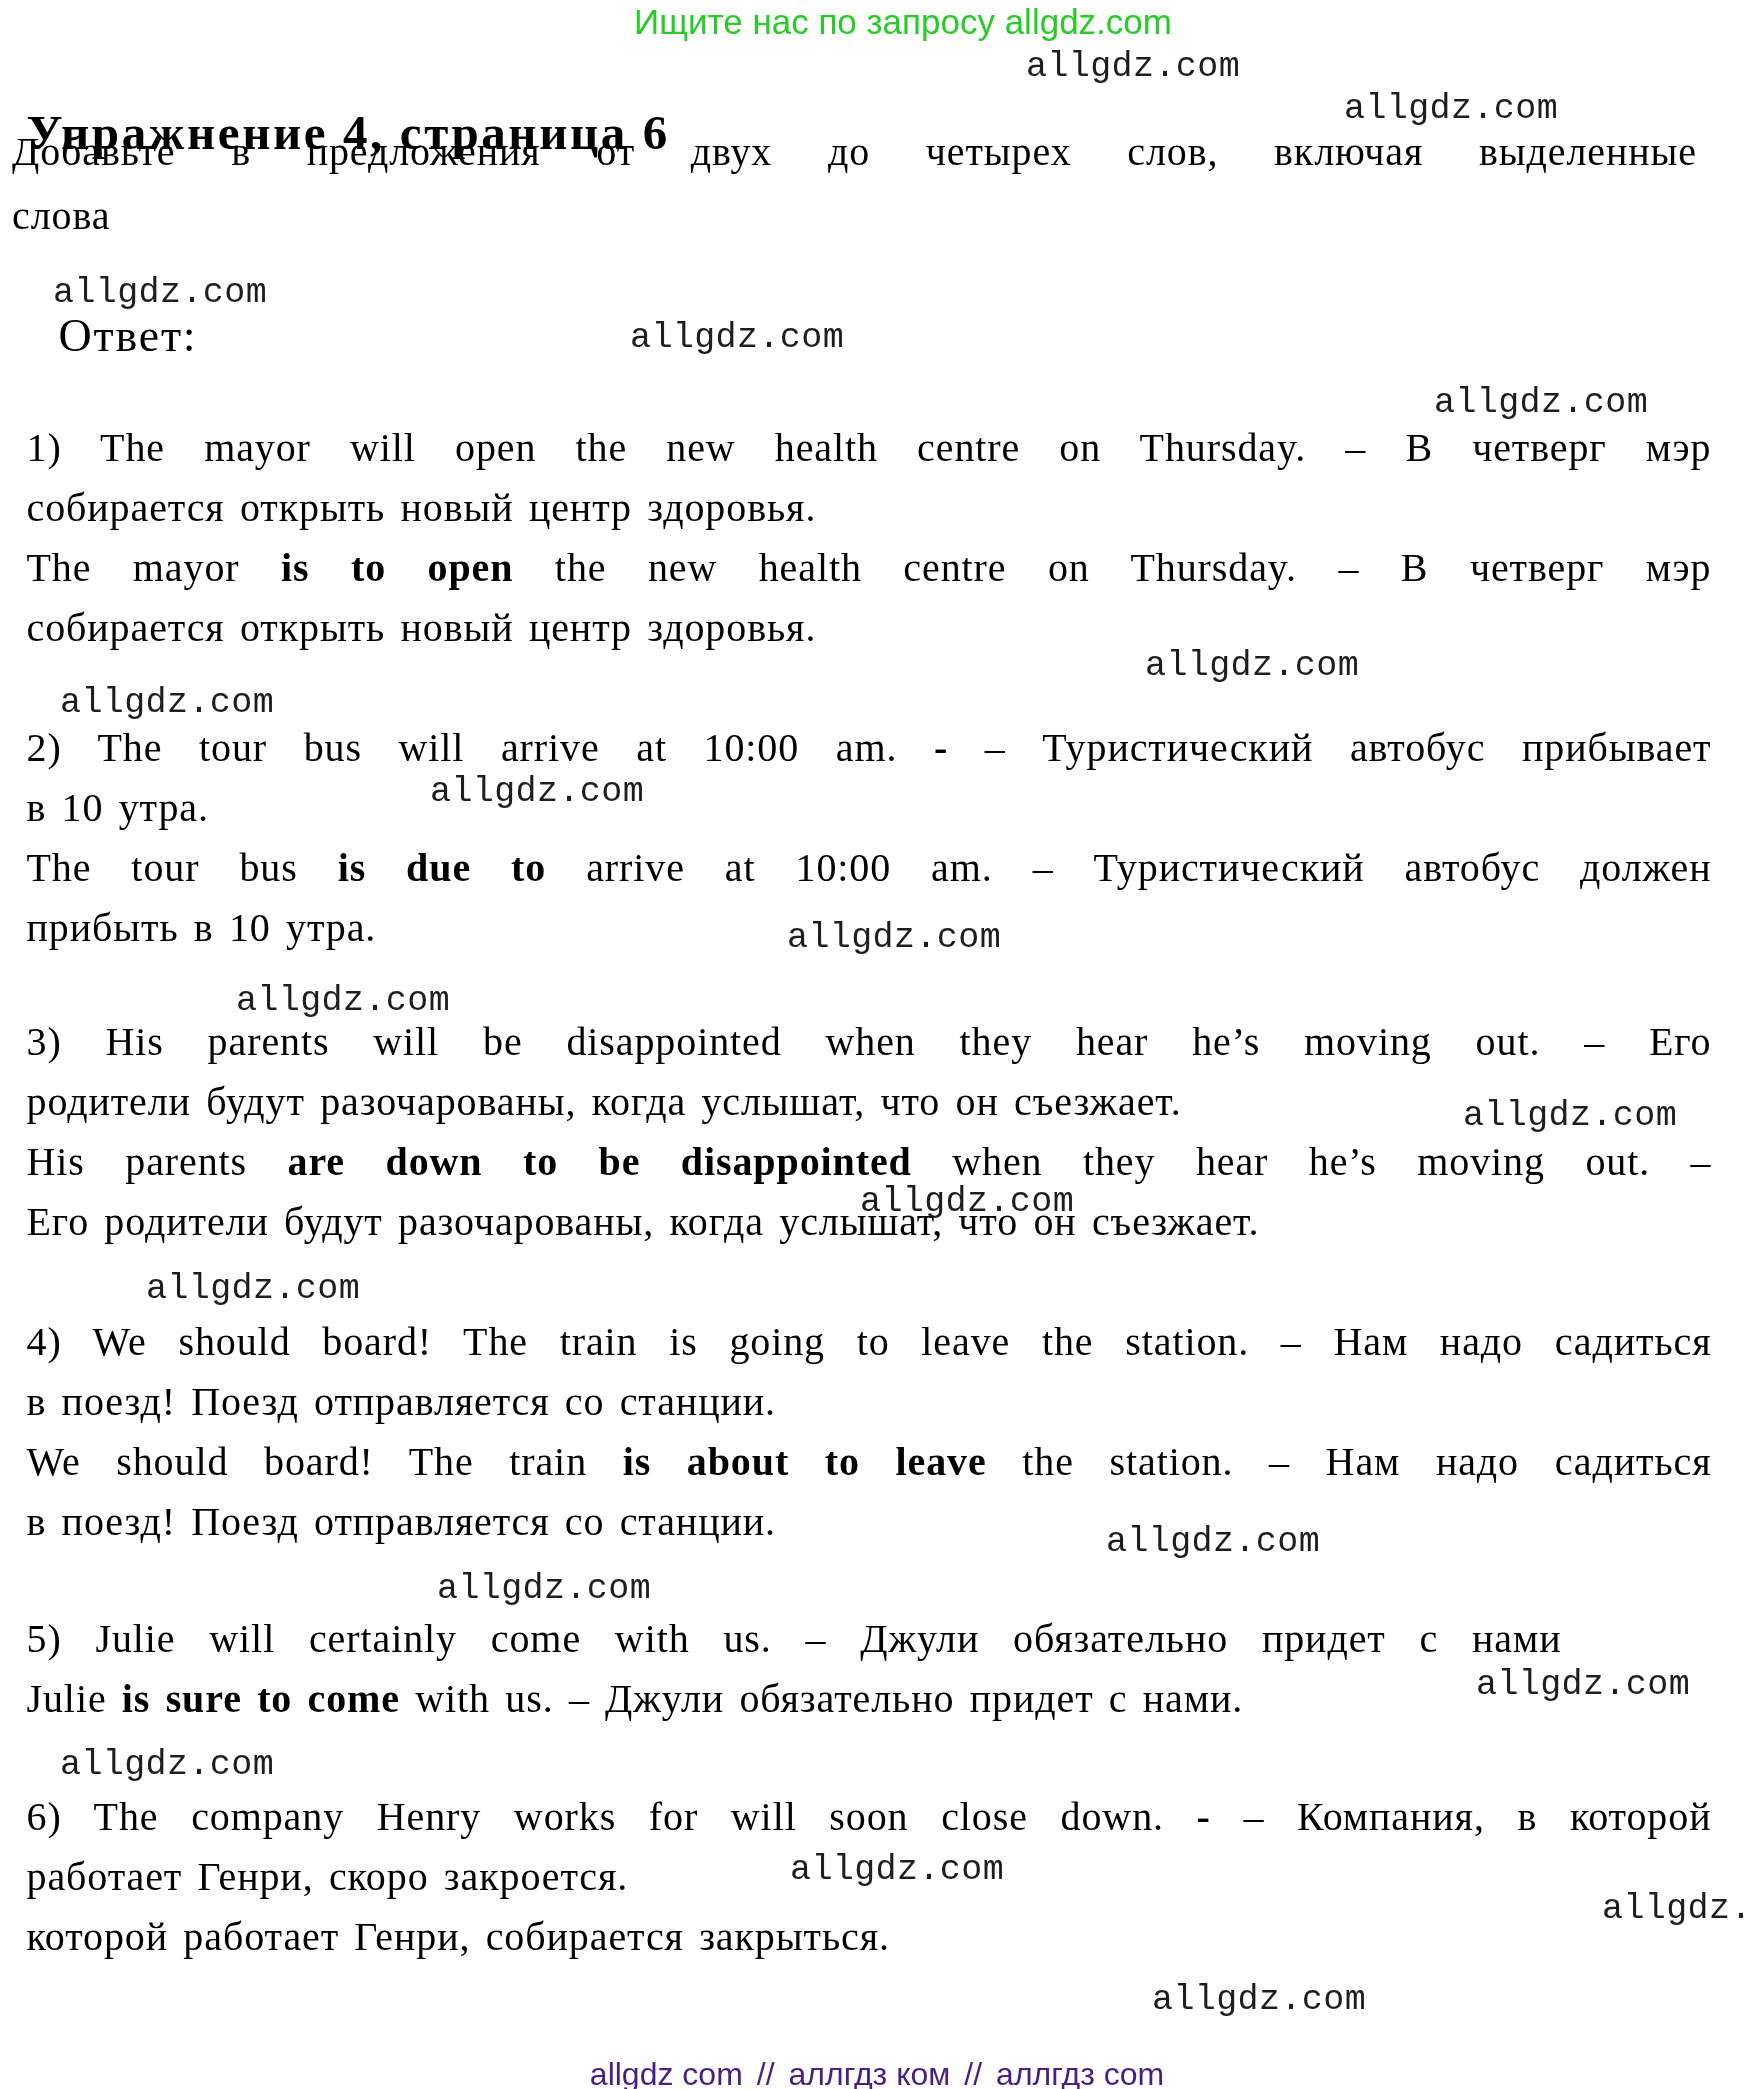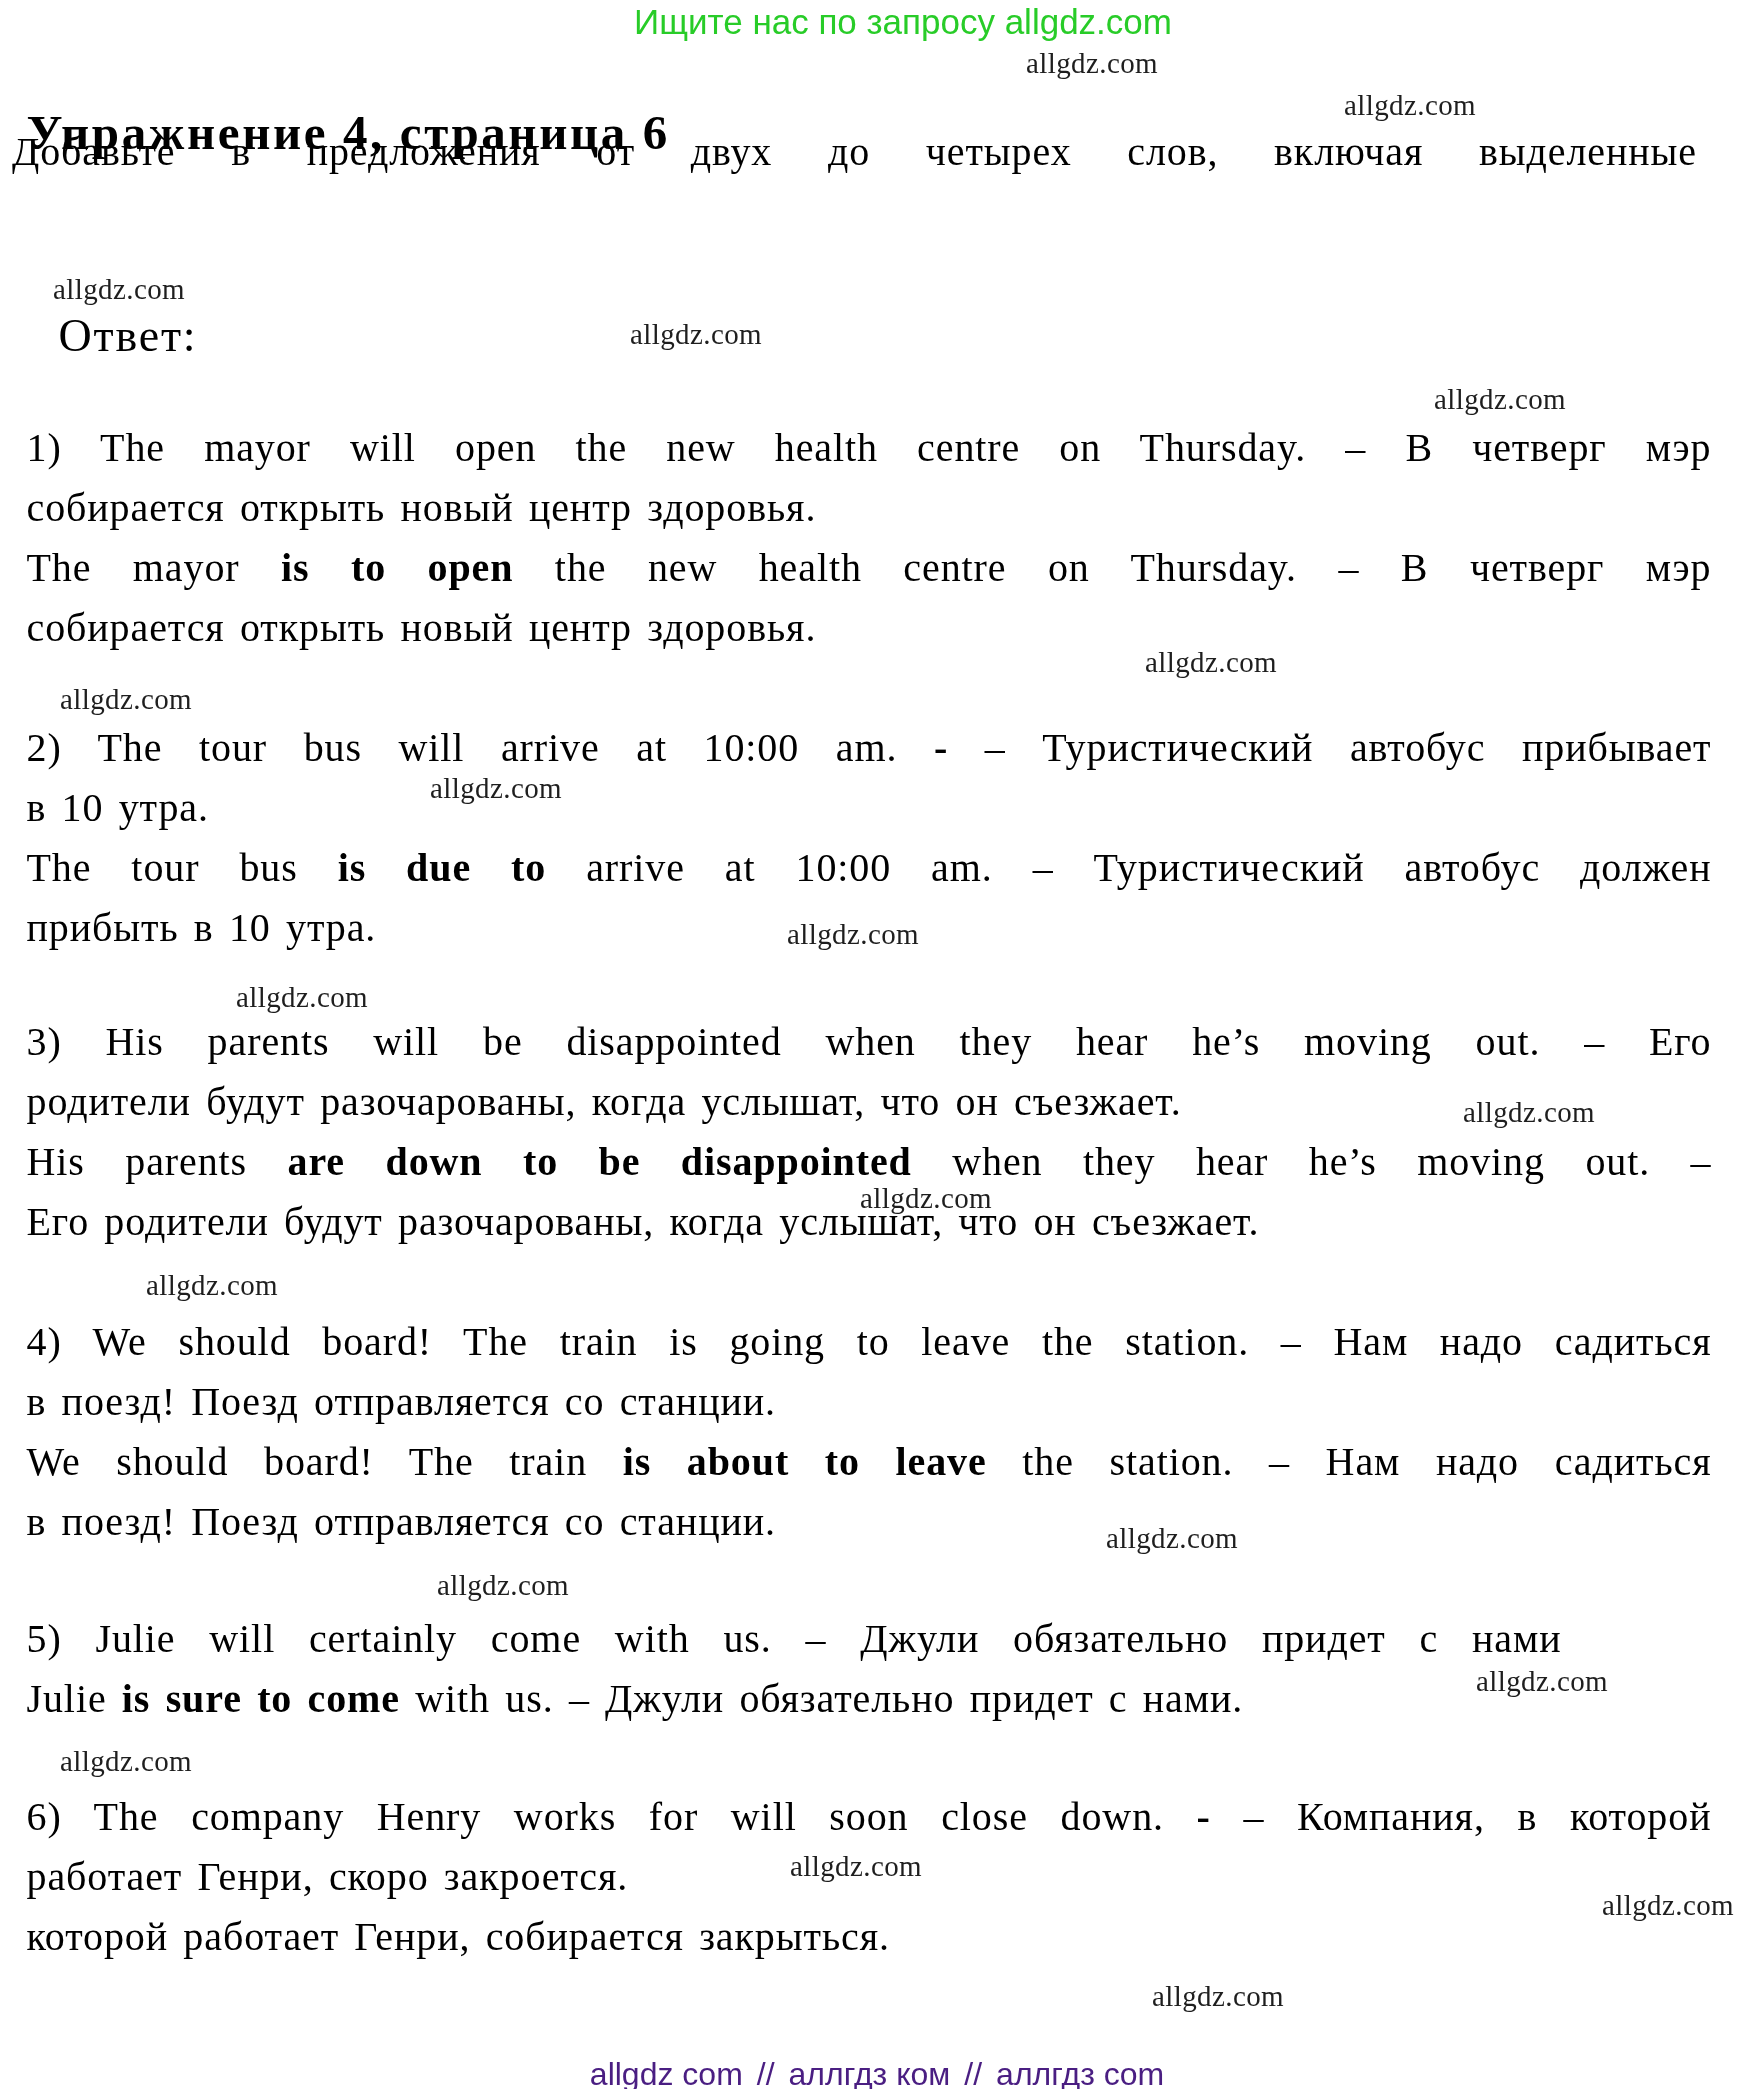--- a/index.html
+++ b/index.html
@@ -10,22 +10,22 @@
   .heading{position:absolute;top:71px;left:26.5px;font-size:49px;font-weight:700;
            letter-spacing:2.6px;white-space:nowrap;text-align:center;}
   .intro{position:absolute;top:120px;left:12px;width:1685px;font-size:40px;
          line-height:64px;letter-spacing:0.9px;word-spacing:4.4px;}
   .answer-label{position:absolute;top:309px;left:26.5px;font-size:46px;letter-spacing:1.8px;margin-left:32px;}
   .item{position:absolute;left:26.5px;width:1685px;font-size:40px;line-height:60px;
         letter-spacing:0.9px;word-spacing:4.4px;}
   .ln{text-align:left;}
   .ln.j{text-align:justify;text-align-last:justify;text-justify:inter-word;}
   .bd{font-weight:700;}
-  .wm{position:absolute;font-family:Liberation Serif, serif;
-      font-size:29px;white-space:nowrap;letter-spacing:0.4px;}
+  .wm{position:absolute;font-family:Liberation Mono, monospace;
+      font-size:35px;white-space:nowrap;letter-spacing:0.4px;}
   .footer{position:absolute;top:2056px;left:0;width:100%;text-align:center;
           font-family:"Liberation Sans","DejaVu Sans",sans-serif;font-size:32px;}
   .footer .sep{margin:0 14px;}
 </style>
 </head>
 <body>
 
 <div class="page">
 
   <div class="banner" style="color: rgb(40, 204, 40); padding-left: 26px;">Ищите нас по запросу allgdz.com</div>
@@ -48,20 +48,21 @@
   <div class="wm" style="left: 1476px; top: 1665px; color: rgb(30, 30, 30);">allgdz.com</div>
   <div class="wm" style="left: 60px; top: 1745px; color: rgb(30, 30, 30);">allgdz.com</div>
   <div class="wm" style="left: 790px; top: 1850px; color: rgb(30, 30, 30);">allgdz.com</div>
   <div class="wm" style="left: 1602px; top: 1889px; color: rgb(30, 30, 30);">allgdz.com</div>
   <div class="wm" style="left: 1152px; top: 1980px; color: rgb(30, 30, 30);">allgdz.com</div>
 
   <h1 class="heading">Упражнение 4, страница 6</h1>
 
   <div class="intro">
     <div class="ln j">Добавьте в предложения от двух до четырех слов, включая выделенные</div>
+    <div class="ln">слова</div>
   </div>
 
   <div class="answer-label">Ответ:</div>
 
   <section class="item" style="top:418px">
     <div class="ln j"><span>1) The mayor will open the new health centre on Thursday. – В четверг мэр</span><b class="bd"></b><span></span></div>
     <div class="ln"><span>собирается открыть новый центр здоровья.</span></div>
     <div class="ln j"><span>The mayor </span><b class="bd">is to open</b><span> the new health centre on Thursday. – В четверг мэр</span></div>
     <div class="ln"><span>собирается открыть новый центр здоровья.</span></div>
   </section>

